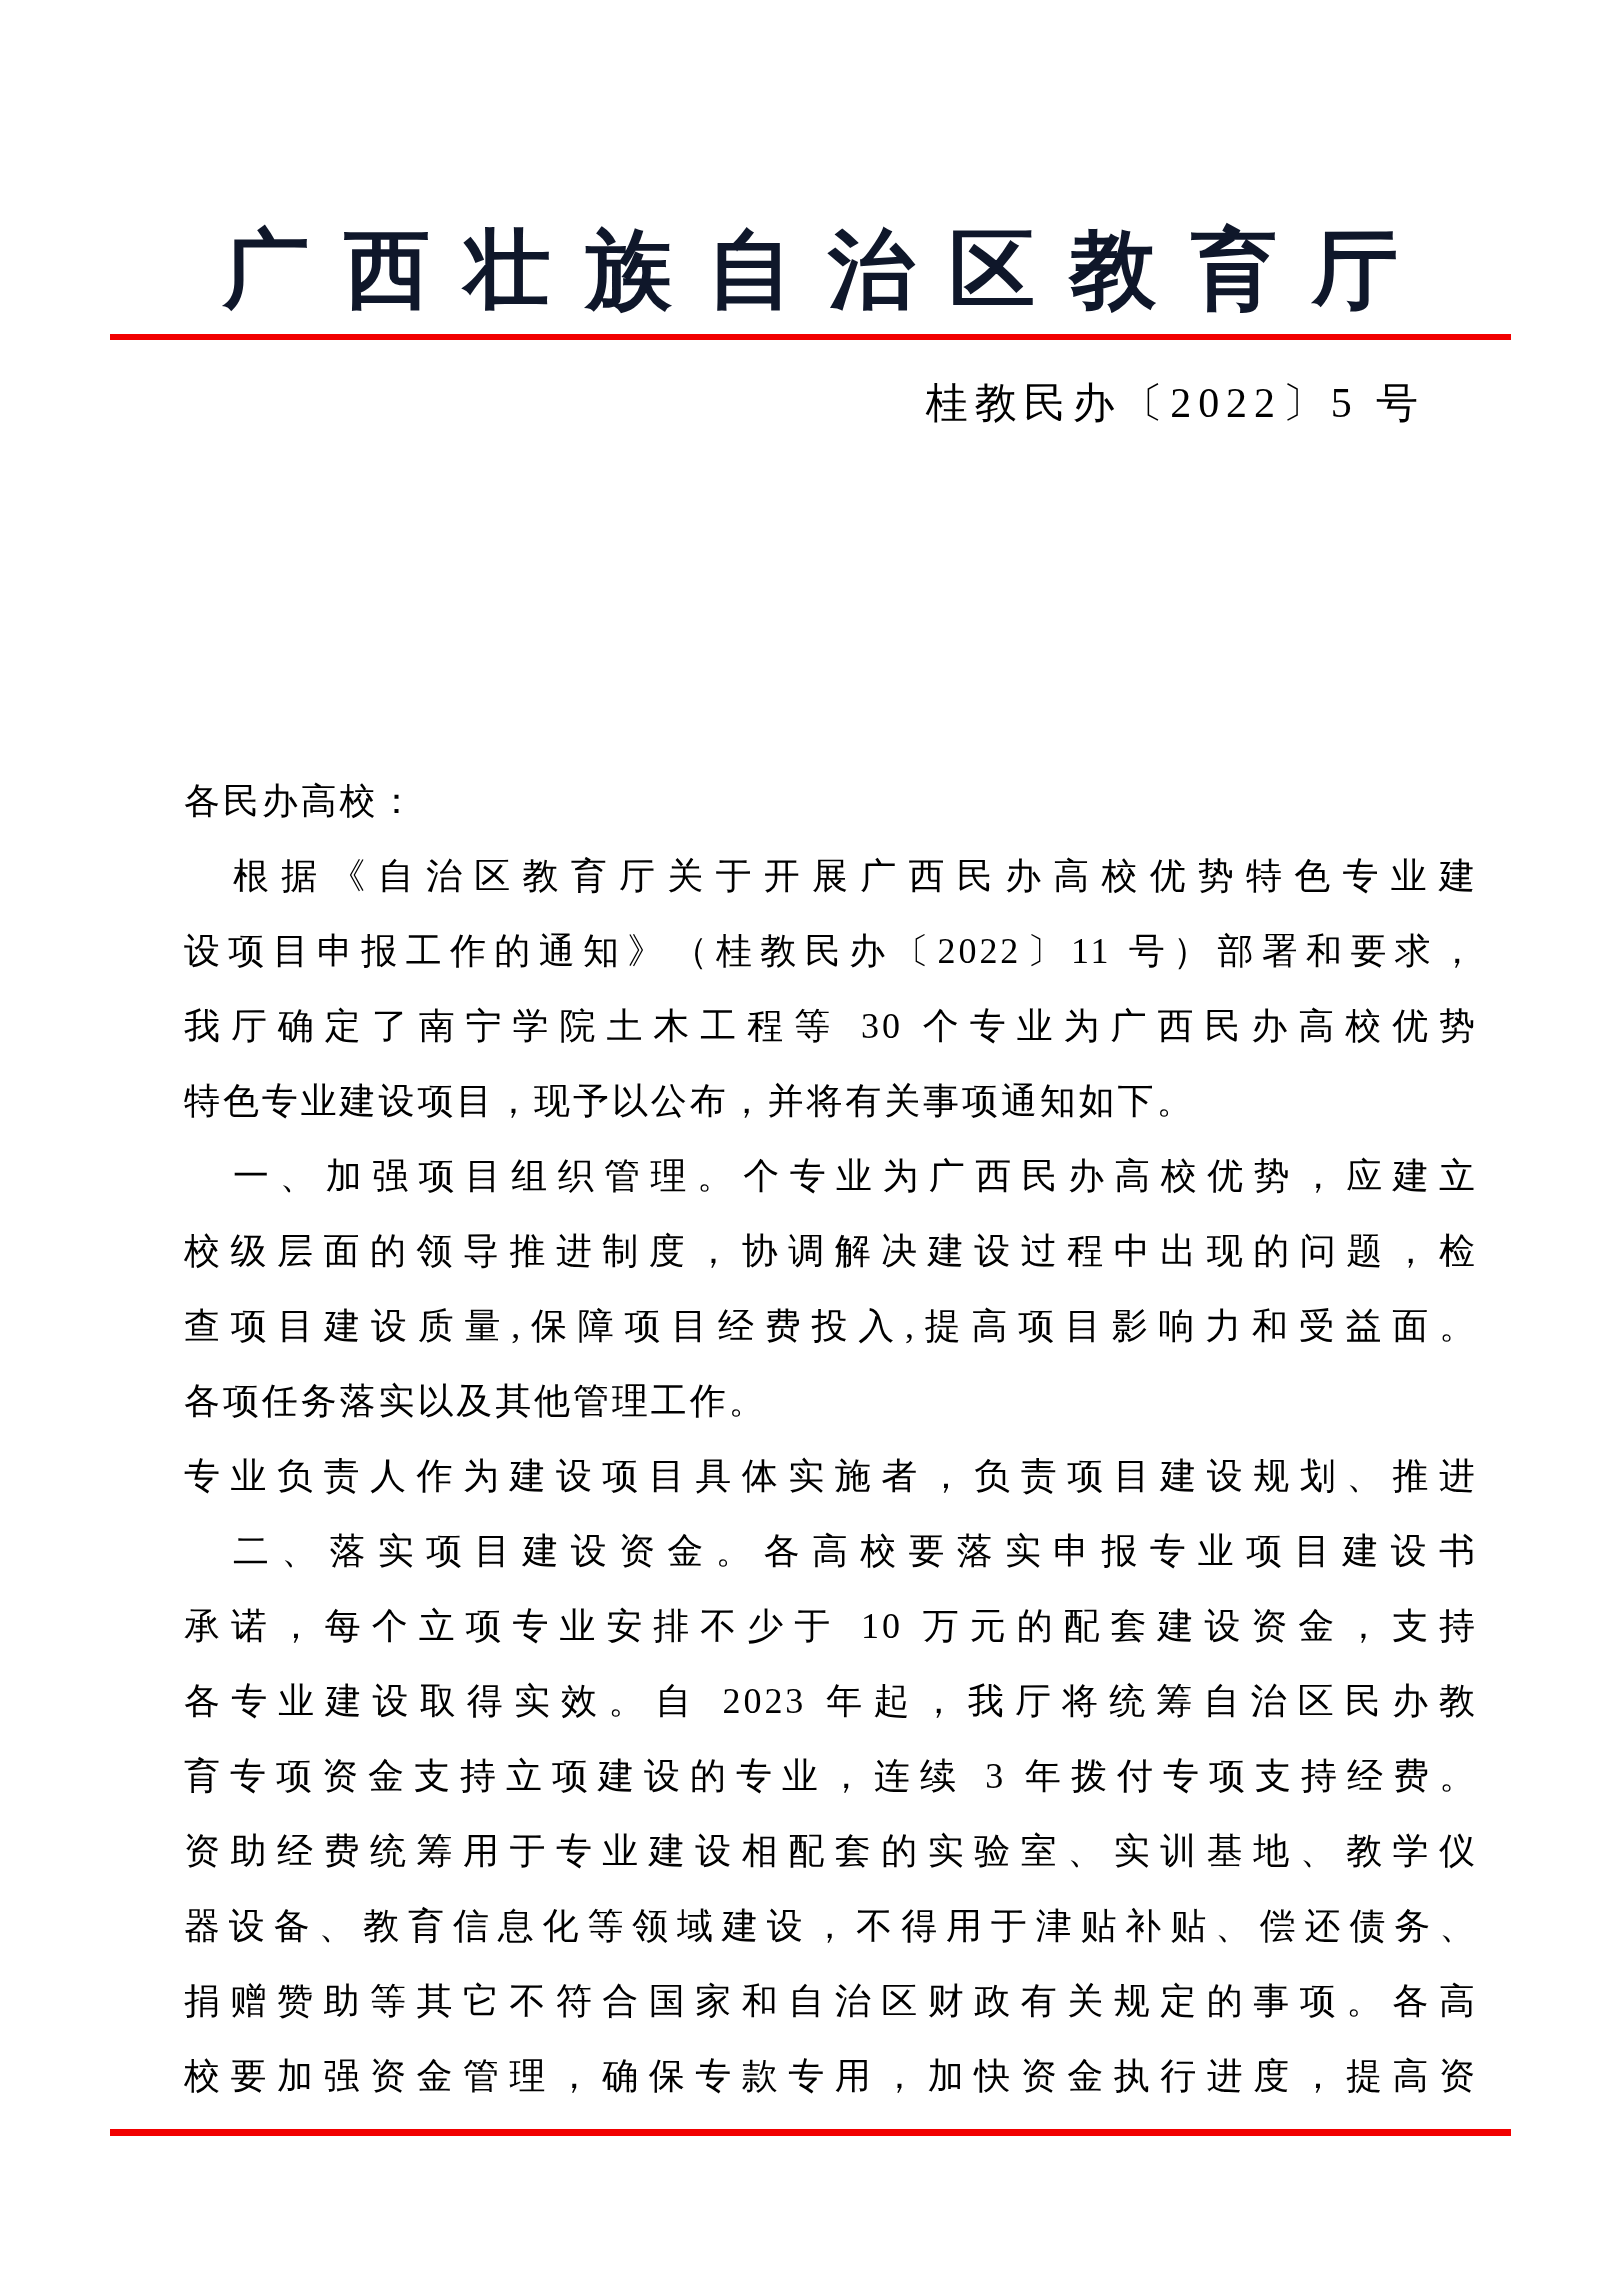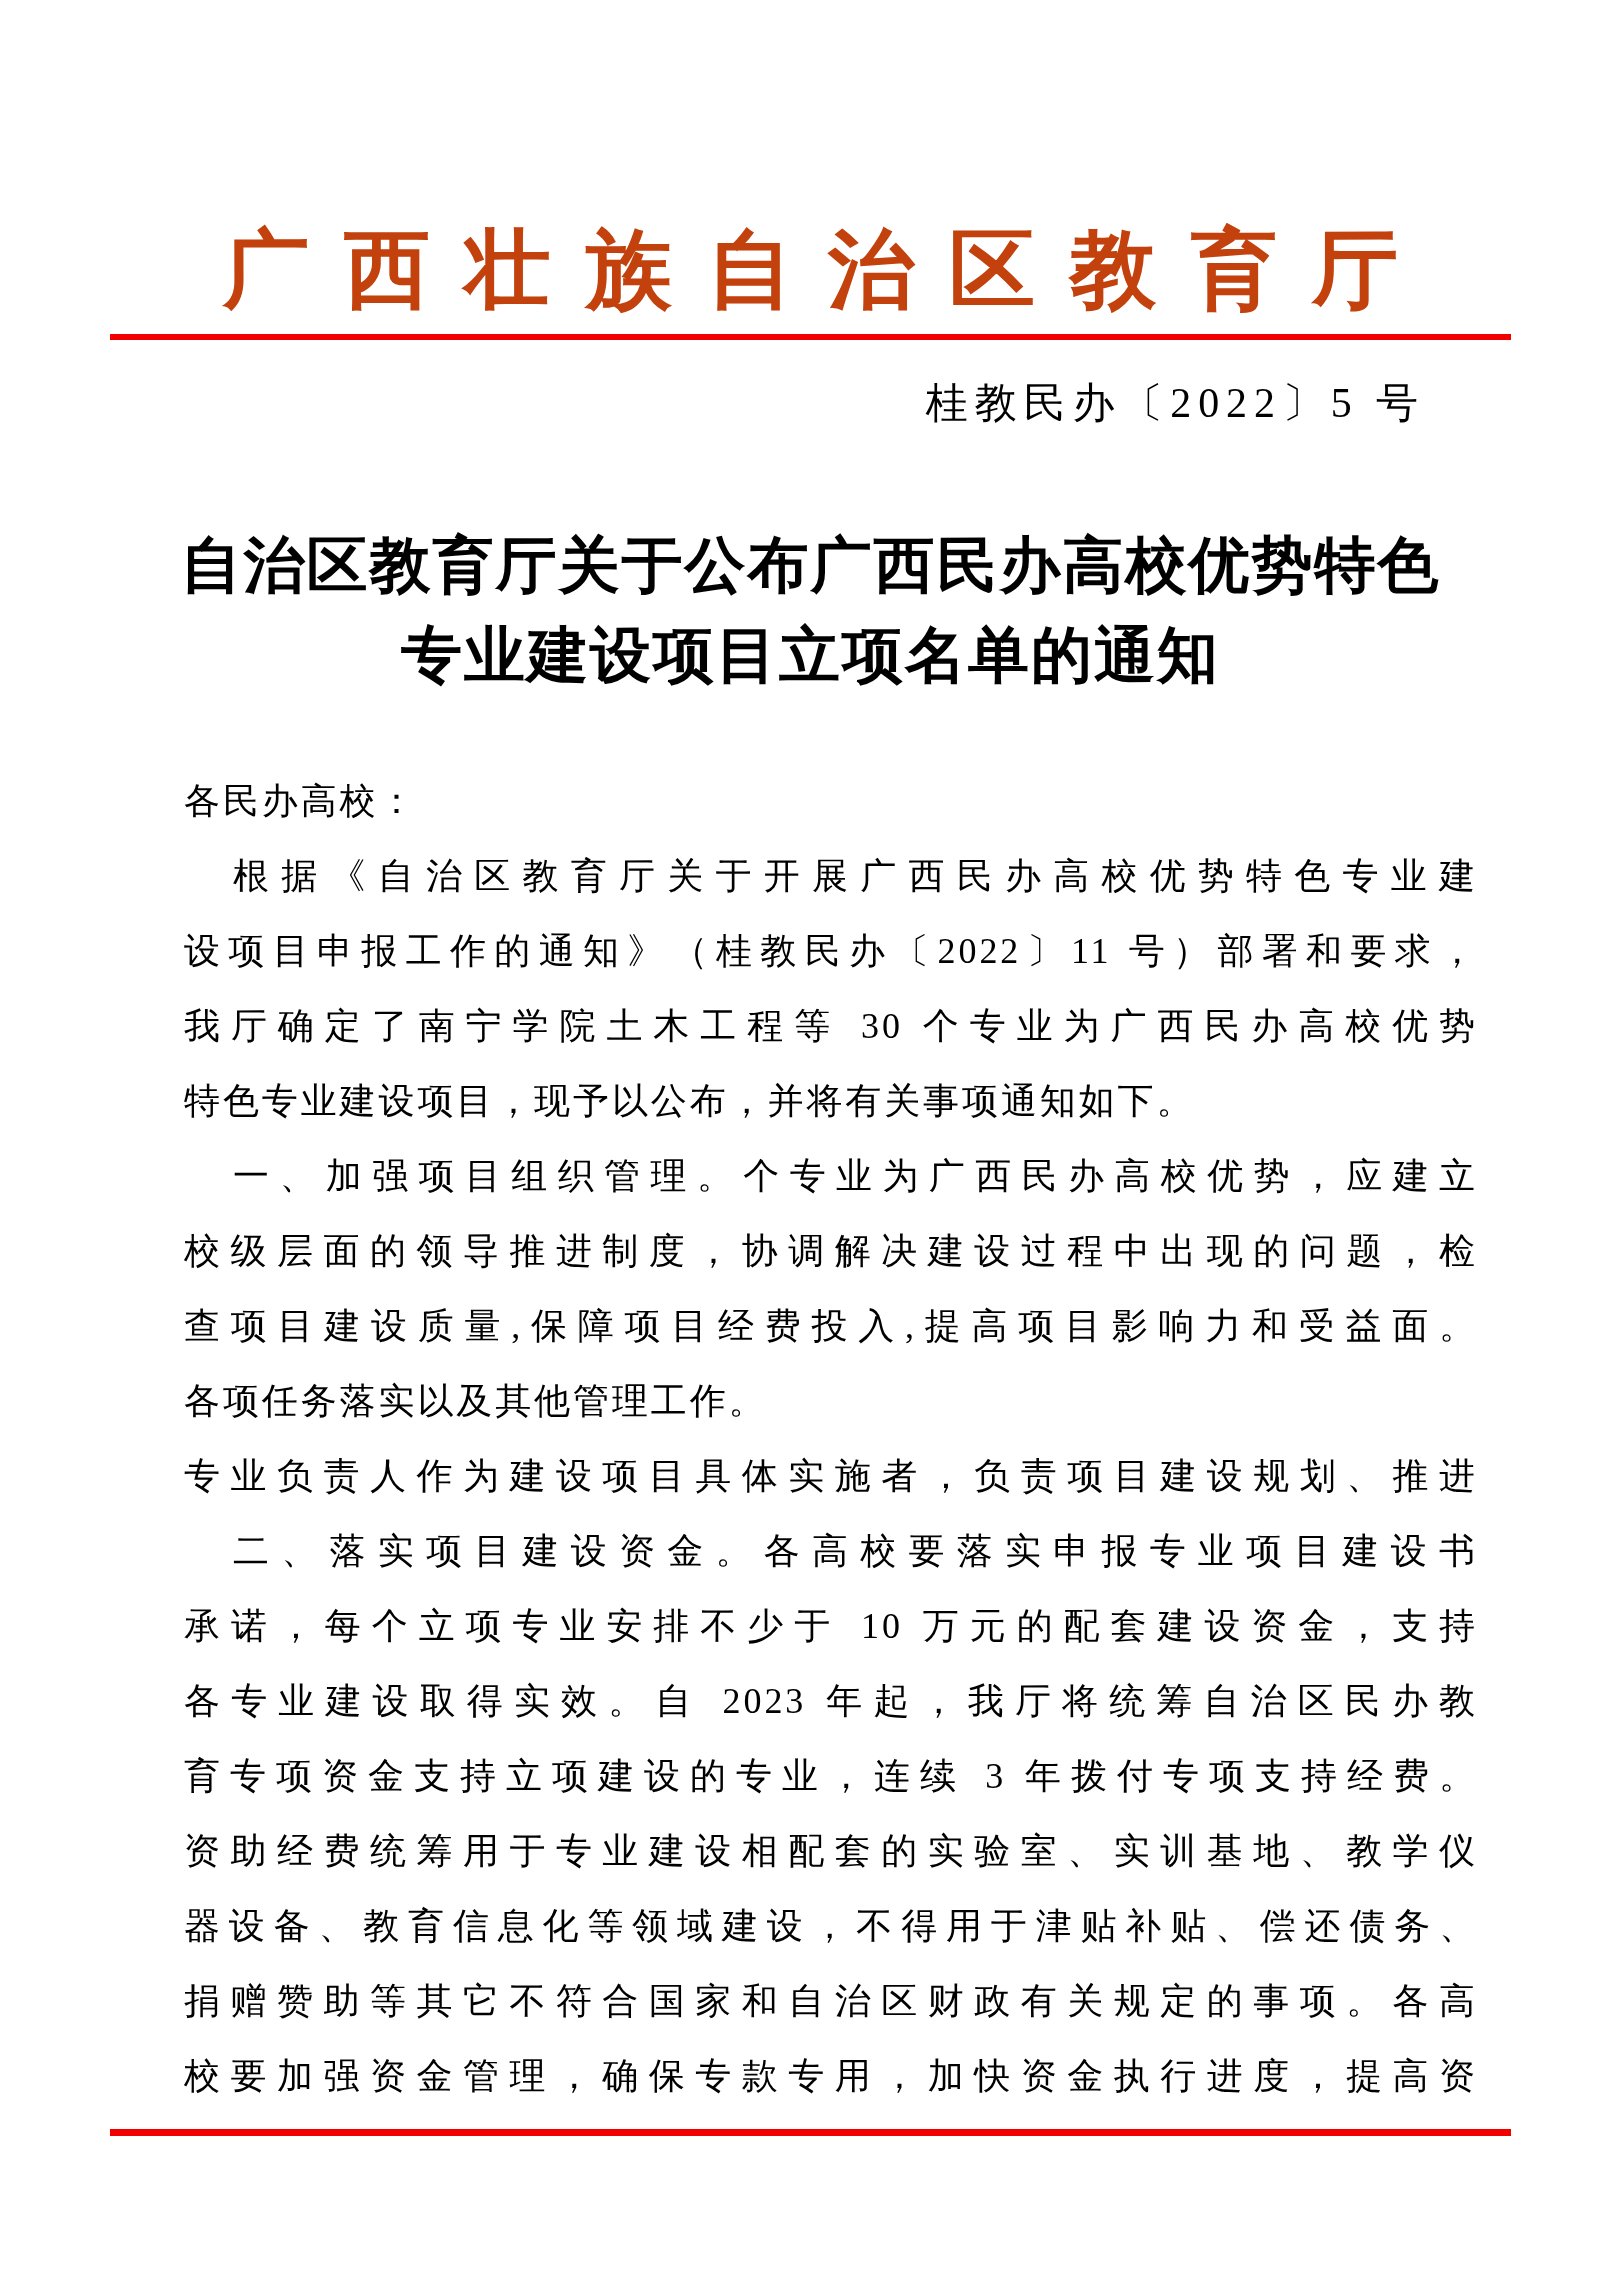--- a/index.html
+++ b/index.html
@@ -16,21 +16,21 @@
   }
   .agency-name {
     position: absolute;
     top: 223px;
     left: 0;
     right: 0;
     text-align: center;
     font-size: 86px;
     line-height: 1.1;
     font-weight: bold;
-    color: #c2410c;
+    color: #0f172a;
     letter-spacing: 35px;
     text-indent: 35px;
     white-space: nowrap;
   }
   .rule-top {
     position: absolute;
     top: 334px;
     left: 110px;
     right: 110px;
     height: 3.9px;
@@ -92,24 +92,20 @@
 <body>
 
 <div class="page">
 
   <div class="agency-name">广西壮族自治区教育厅</div>
 
   <div class="rule-top"></div>
 
   <div class="doc-number">桂教民办〔2022〕5 号</div>
 
-  <div class="notice-title">
-    <div>自治区教育厅关于公布广西民办高校优势特色</div>
-    <div>专业建设项目立项名单的通知</div>
-  </div>
 
   <div class="doc-body">
       <div class="body-line">各民办高校：</div>
       <div class="body-line indent fill">根据《自治区教育厅关于开展广西民办高校优势特色专业建</div>
       <div class="body-line fill">设项目申报工作的通知》（桂教民办〔2022〕11 号）部署和要求，</div>
       <div class="body-line fill">我厅确定了南宁学院土木工程等 30 个专业为广西民办高校优势</div>
       <div class="body-line">特色专业建设项目，现予以公布，并将有关事项通知如下。</div>
       <div class="body-line indent fill">一、加强项目组织管理。个专业为广西民办高校优势，应建立</div>
       <div class="body-line fill">校级层面的领导推进制度，协调解决建设过程中出现的问题，检</div>
       <div class="body-line fill">查项目建设质量,保障项目经费投入,提高项目影响力和受益面。</div>

